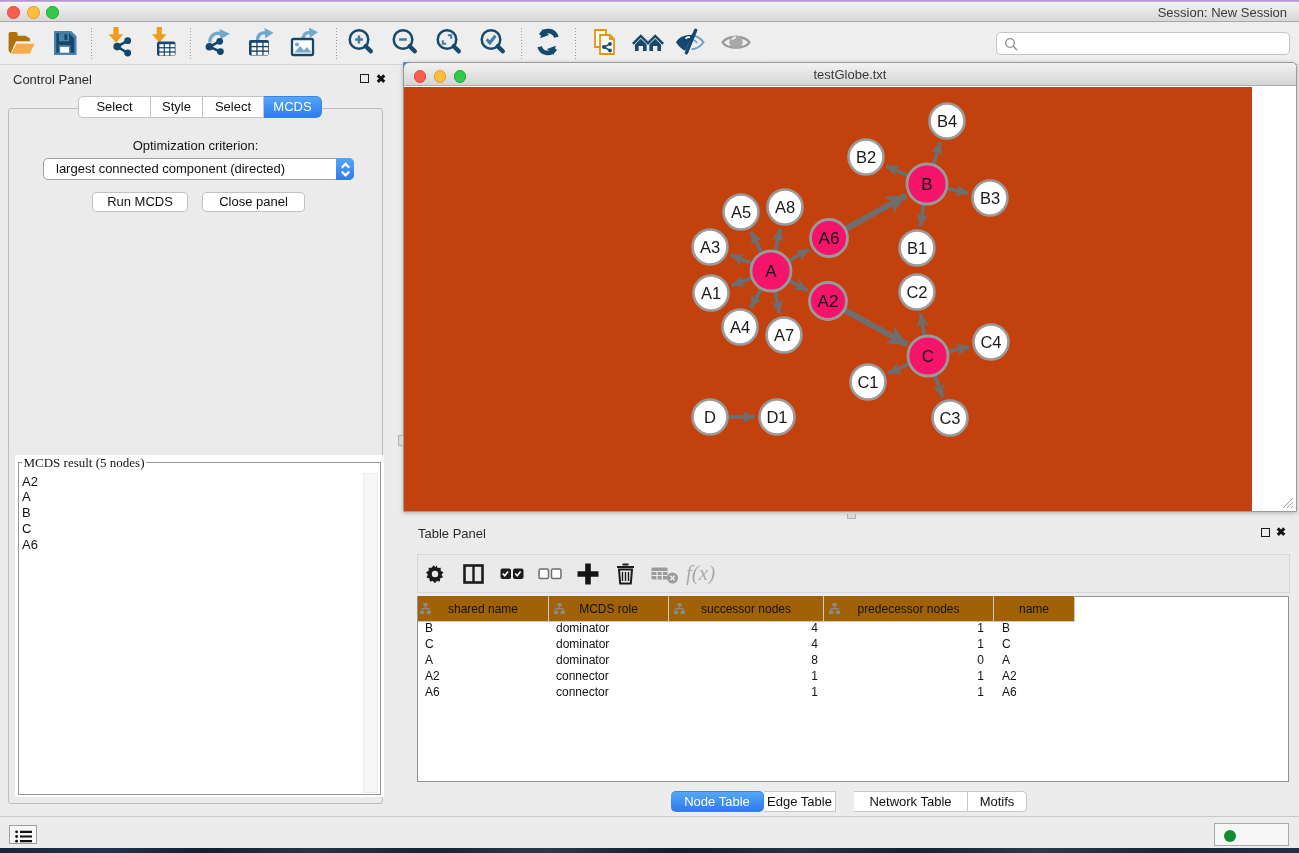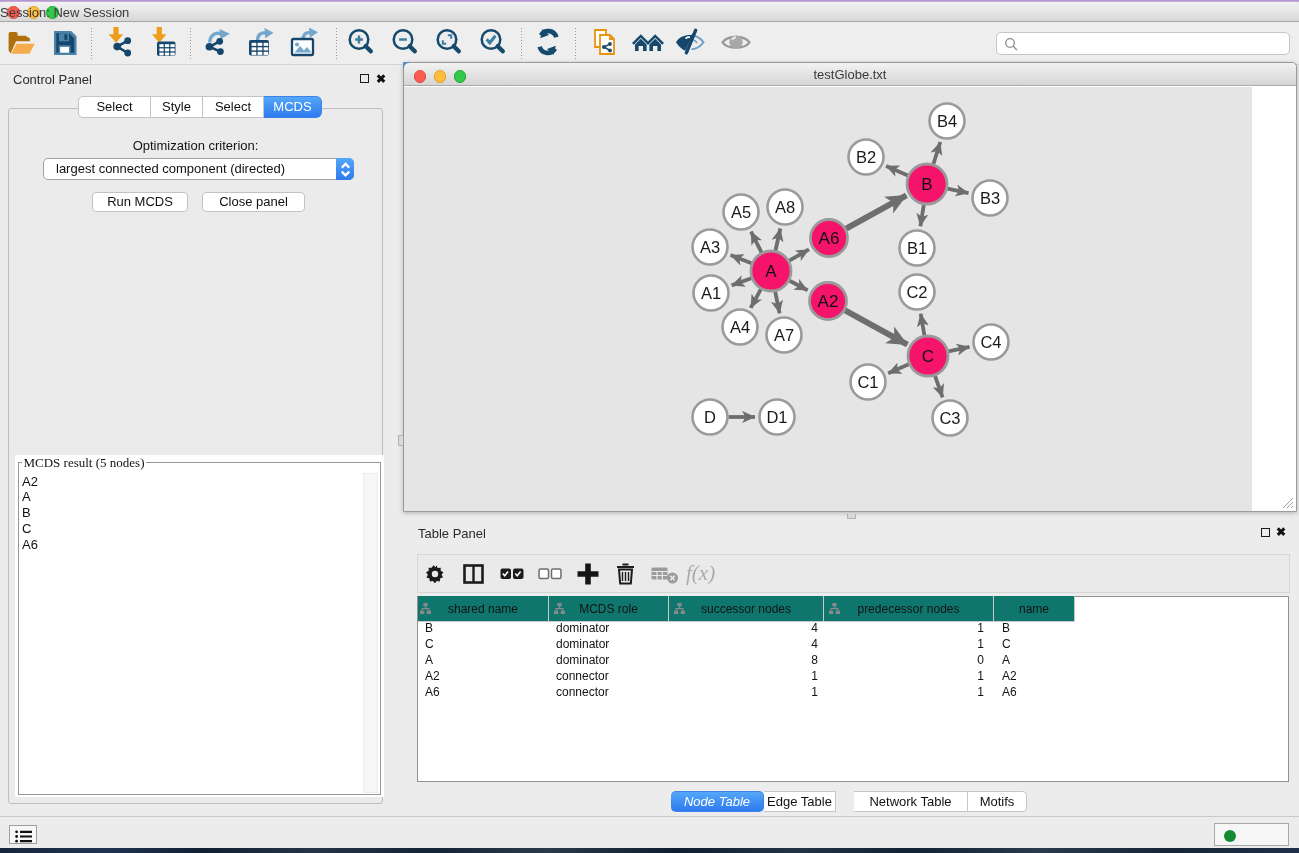--- a/index.html
+++ b/index.html
@@ -6,21 +6,21 @@
 html,body { width:1299px; height:853px; overflow:hidden; }
 body { font-family:"Liberation Sans", sans-serif; background:#ececec; position:relative; -webkit-font-smoothing:antialiased; }
 .abs { position:absolute; }
 
 #deskTop { left:0; top:0; width:1299px; height:2px; background:linear-gradient(#ab8fc6,#cdb3e0); }
 #deskBot { left:0; top:847.5px; width:1299px; height:5.5px;
   background:linear-gradient(90deg,#15253b 0%,#1f3450 8%,#101f33 16%,#253448 24%,#142438 33%,#2a3a48 42%,#0e1d30 52%,#223346 61%,#122236 70%,#283a4c 80%,#162638 90%,#1e3048 100%); }
 #app { left:0; top:2px; width:1299px; height:845.5px; background:#ececec; border-radius:5px 5px 0 0; overflow:hidden; }
 
 #titlebar { left:0; top:0; width:1299px; height:20px; background:linear-gradient(#f3f3f3,#d7d7d7); border-bottom:1px solid #a9a9a9; }
-#titlebar .title { position:absolute; left:0; right:12px; top:3px; text-align:left; font-size:13px; color:#3a3a3a; }
+#titlebar .title { position:absolute; left:0; right:12px; top:3px; text-align:right; font-size:13px; color:#3a3a3a; }
 .tl { position:absolute; width:12.5px; height:12.5px; border-radius:50%; }
 .tl.r { background:#fb5c52; border:1px solid #dd4b42; }
 .tl.y { background:#fdbd3f; border:1px solid #dfa023; }
 .tl.g { background:#34c84c; border:1px solid #23a62e; }
 
 #toolbar { left:0; top:21px; width:1299px; height:42px; background:#eeeeee; border-bottom:1px solid #d4d4d4; }
 .tsep { position:absolute; top:5px; height:31px; width:1px;
   background-image:linear-gradient(#9a9a9a 50%, rgba(0,0,0,0) 50%); background-size:1px 3px; }
 .ticon { position:absolute; top:4px; width:34px; height:30px; }
 #search { position:absolute; left:996px; top:9px; width:294px; height:23px; background:#fff; border:1px solid #c6c6c6; border-radius:5px; }
@@ -44,21 +44,21 @@
 
 #netwin { left:403px; top:60px; width:894px; height:450px; background:#fff; border:1px solid #9b9b9b; border-radius:5px 5px 1px 1px; box-shadow:0 1px 4px rgba(0,0,0,0.25); }
 #netTbar { position:absolute; left:0; top:0; width:892px; height:23px; background:linear-gradient(#f2f2f2,#d5d5d5); border-bottom:1px solid #ababab; border-radius:5px 5px 0 0; }
 #netTbar .title { position:absolute; left:0; right:0; top:4px; text-align:center; font-size:13px; color:#3a3a3a; }
 #splitL { left:398px; top:432.5px; width:5px; height:11px; background:#d8d8d8; border:1px solid #b2b2b2; border-right:none; }
 #splitB { left:847px; top:511.5px; width:9px; height:5px; background:#d8d8d8; border:1px solid #b2b2b2; border-top:none; }
 
 #tpTitle { left:418px; top:524px; font-size:13px; color:#2b2b2b; }
 #tpToolbar { left:417px; top:551.5px; width:873px; height:39px; background:#eaeaea; border:1px solid #d6d6d6; }
 #tbl { left:417px; top:593.5px; width:872px; height:186px; background:#fff; border:1px solid #919191; }
-.th { position:absolute; height:26px; background:#0f766e; border-right:1px solid #c9c9c9; border-bottom:1px solid #c9c9c9; font-size:12px; color:#131313; text-align:center; line-height:26px; }
+.th { position:absolute; height:26px; background:#a16207; border-right:1px solid #c9c9c9; border-bottom:1px solid #c9c9c9; font-size:12px; color:#131313; text-align:center; line-height:26px; }
 .td { position:absolute; font-size:12px; color:#131313; height:16px; line-height:16px; }
 .btab { position:absolute; top:788.5px; height:21.5px; background:#fff; border:1px solid #c6c6c6; border-left:none; font-size:13px; color:#111; text-align:center; line-height:20px; }
 .btab.sel { background:linear-gradient(#55a7f8,#2d7bef); color:#fff; border-color:#3c82e8; border-radius:5px; }
 .btab.last { border-radius:0 5px 5px 0; }
 
 #statusline { left:0; top:813.5px; width:1299px; height:1px; background:#c9c9c9; }
 #hamBtn { left:9px; top:822.5px; width:28px; height:19px; background:#f7f7f7; border:1px solid #9e9e9e; }
 #memBtn { left:1214px; top:820.5px; width:75px; height:23.5px; background:#f6f6f6; border:1px solid #a8a8a8; font-size:11px; color:#111; }
 </style>
 </head>
@@ -225,21 +225,21 @@
 <div id="netwin" class="abs">
   <svg style="position:absolute;left:-1px;top:-1px" width="7" height="7">
         <path d="M0,0 L7,0 L0,7 z" fill="#5d89c4"></path>
       </svg>
   <div id="netTbar">
     <div class="tl r" style="left:9.5px;top:7px;"></div>
     <div class="tl y" style="left:29.5px;top:7px;"></div>
     <div class="tl g" style="left:49.5px;top:7px;"></div>
     <div class="title">testGlobe.txt</div>
   </div>
-  <div style="position:absolute;left:0;top:24px;width:848px;height:424px;background:#e5e5e5;overflow:hidden;">
+  <div style="position:absolute;left:0;top:24px;width:848px;height:424px;background:#c2410c;overflow:hidden;">
     <svg width="893" height="425" style="position:absolute;left:0;top:0" font-family="Liberation Sans, sans-serif">
 <defs>
             <marker id="arw" markerUnits="strokeWidth" markerWidth="3.8" markerHeight="3.2" refX="3.4" refY="1.6" orient="auto">
               <path d="M0,0 L3.5,1.6 L0,3.2 L0.9,1.6 z" fill="#6e6e6e"></path>
             </marker>
           </defs>
 <line x1="357.5" y1="165.3" x2="347.0" y2="144.6" stroke="#6e6e6e" stroke-width="3.8" marker-end="url(#arw)"></line>
 <line x1="371.5" y1="163.5" x2="376.3" y2="141.5" stroke="#6e6e6e" stroke-width="3.8" marker-end="url(#arw)"></line>
 <line x1="347.5" y1="176.3" x2="326.5" y2="168.1" stroke="#6e6e6e" stroke-width="3.8" marker-end="url(#arw)"></line>
 <line x1="347.3" y1="191.2" x2="327.7" y2="198.4" stroke="#6e6e6e" stroke-width="3.8" marker-end="url(#arw)"></line>
@@ -396,21 +396,21 @@
 <div class="td" style="left:425px;top:665.5px;">A2</div>
 <div class="td" style="left:556px;top:665.5px;">connector</div>
 <div class="td" style="left:740px;top:665.5px;width:78px;text-align:right;">1</div>
 <div class="td" style="left:905px;top:665.5px;width:79px;text-align:right;">1</div>
 <div class="td" style="left:1002px;top:665.5px;">A2</div>
 <div class="td" style="left:425px;top:681.5px;">A6</div>
 <div class="td" style="left:556px;top:681.5px;">connector</div>
 <div class="td" style="left:740px;top:681.5px;width:78px;text-align:right;">1</div>
 <div class="td" style="left:905px;top:681.5px;width:79px;text-align:right;">1</div>
 <div class="td" style="left:1002px;top:681.5px;">A6</div>
-<div class="btab sel" style="left:671px;width:93px;font-style:italic;">Node Table</div>
+<div class="btab sel" style="left:671px;width:93px;">Node Table</div>
 <div class="btab" style="left:764px;width:72px;">Edge Table</div>
 <div class="btab" style="left:854px;width:114px;">Network Table</div>
 <div class="btab last" style="left:968px;width:59px;">Motifs</div>
 
 <div id="statusline" class="abs"></div>
 <div id="hamBtn" class="abs">
       <svg style="position:absolute;left:5px;top:4px" width="17" height="13" viewBox="0 0 17 13">
   <circle cx="1.6" cy="1.8" r="1.4" fill="#111"></circle>
         <circle cx="1.6" cy="6.5" r="1.4" fill="#111"></circle>
         <circle cx="1.6" cy="11.2" r="1.4" fill="#111"></circle>

